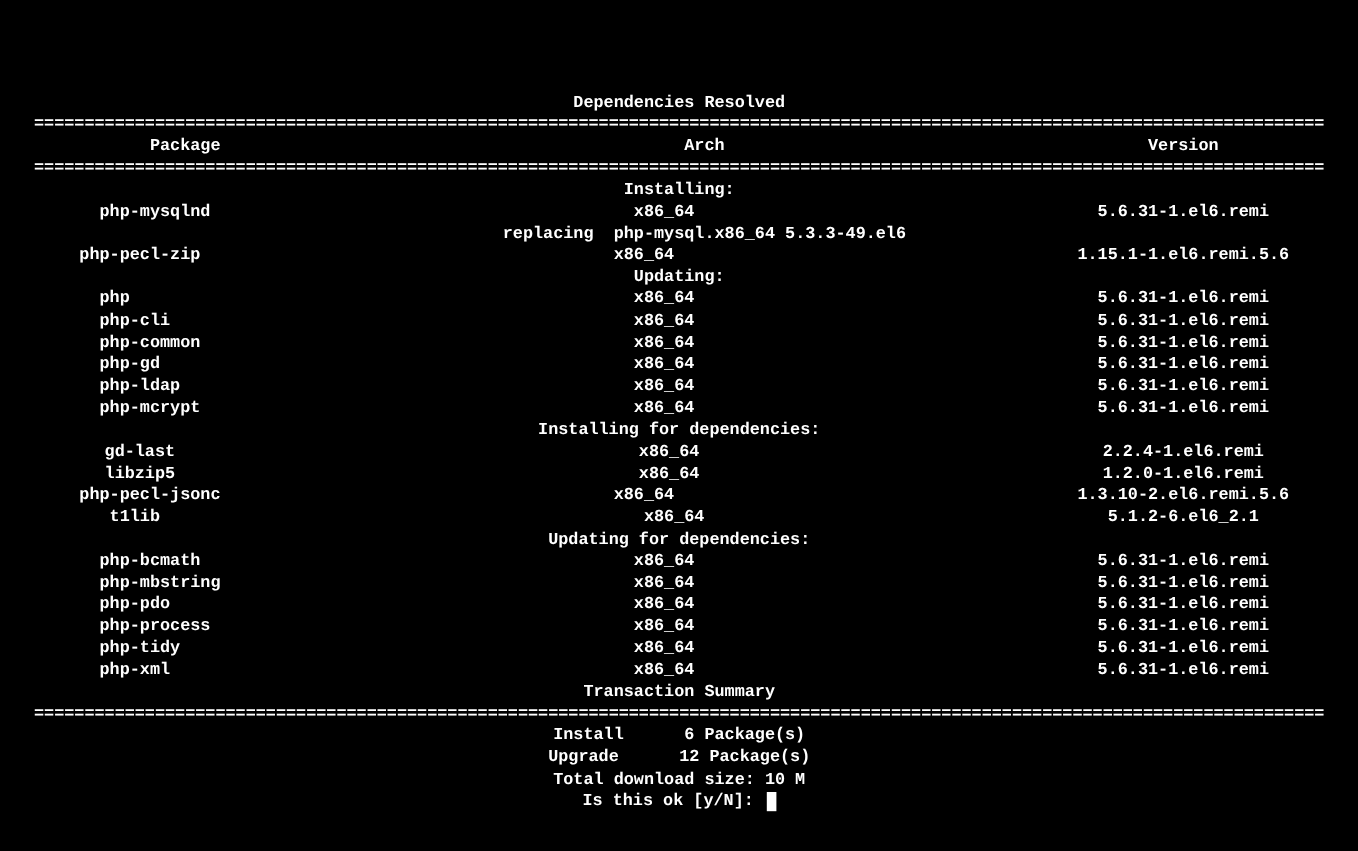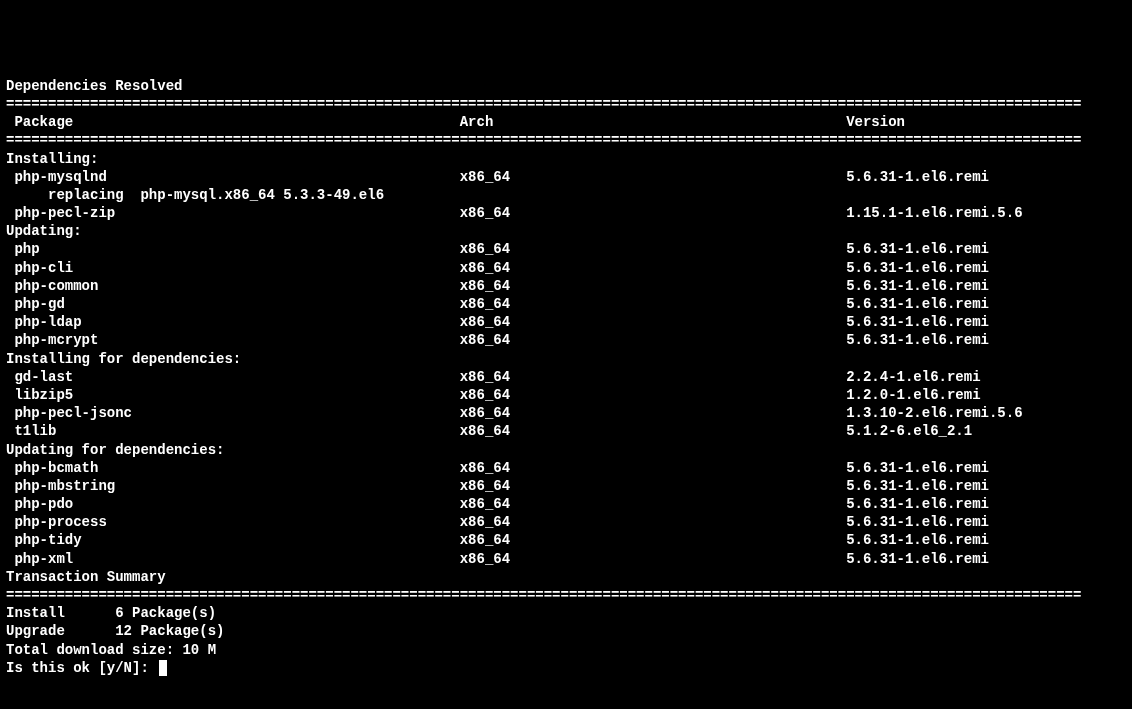--- a/index.html
+++ b/index.html
@@ -1,15 +1,15 @@
 <!DOCTYPE html>
 <html><head>
 <meta charset="utf-8">
 <style>
-  * { margin: 0; padding: 0; box-sizing: border-box; }
+  * { margin: 0; padding: 0; box-sizing: border-box; text-align: center; }
   body {
     background: #000;
     color: #fff;
     font-family: "Courier New", Courier, monospace;
     font-size: 14px;
     font-weight: bold;
     line-height: 1.3;
     padding: 4px 6px;
     white-space: pre;
     width: 1132px;

